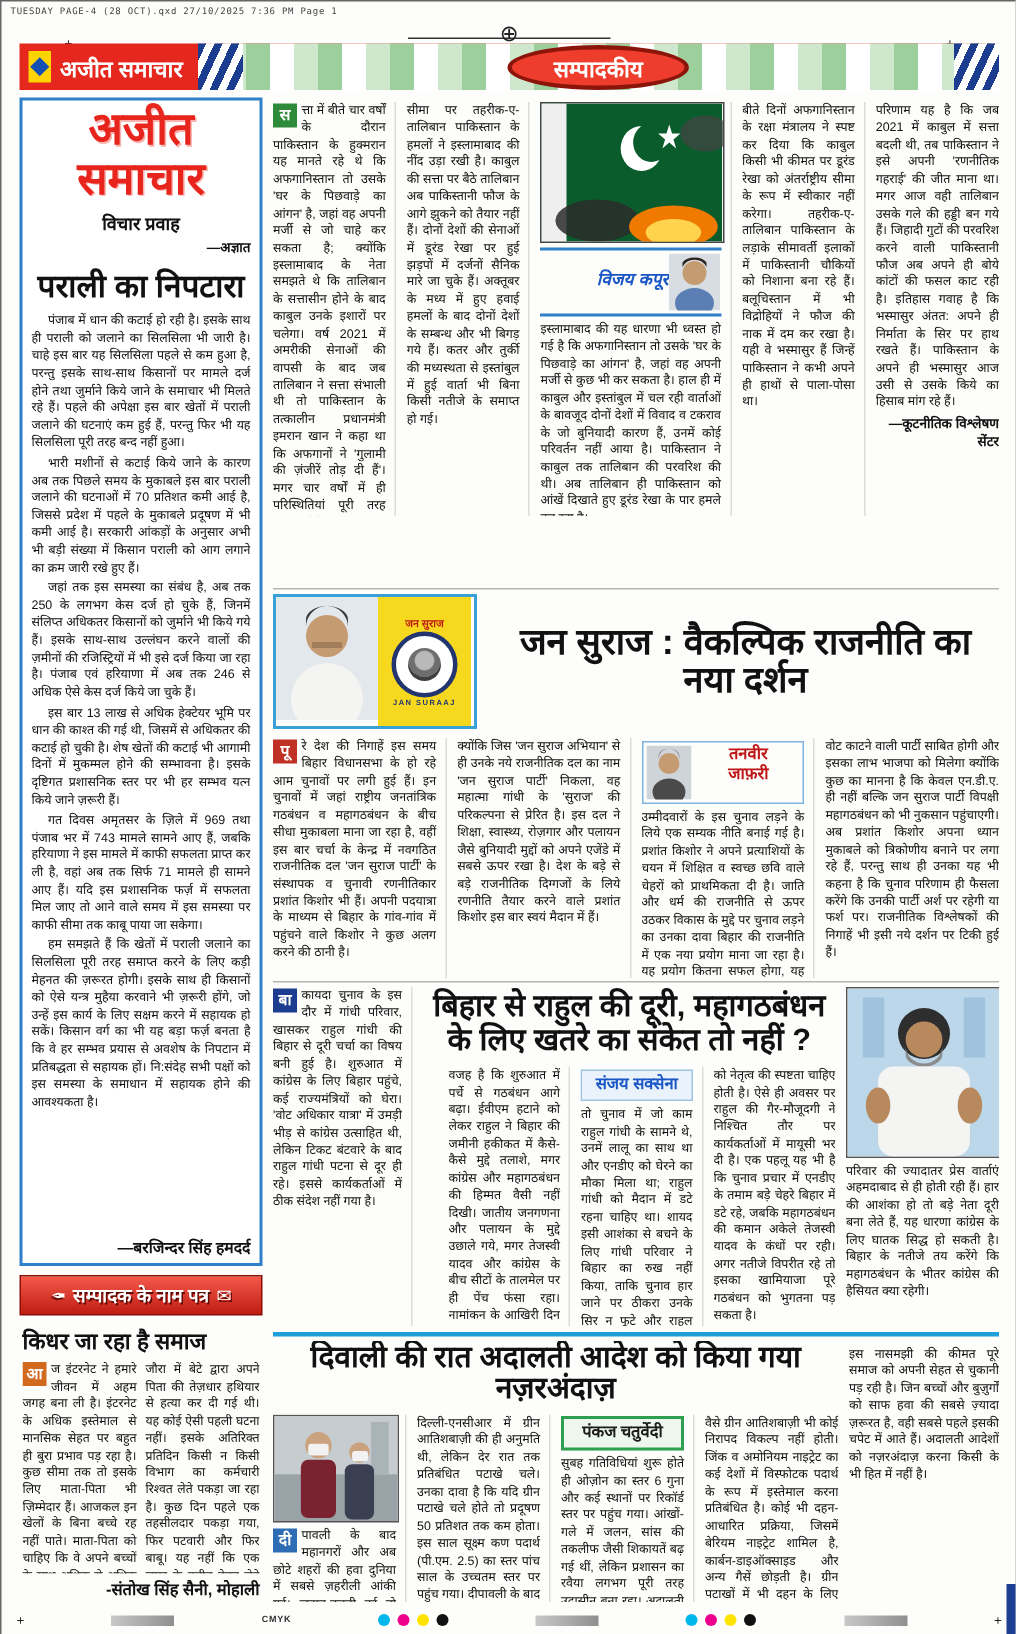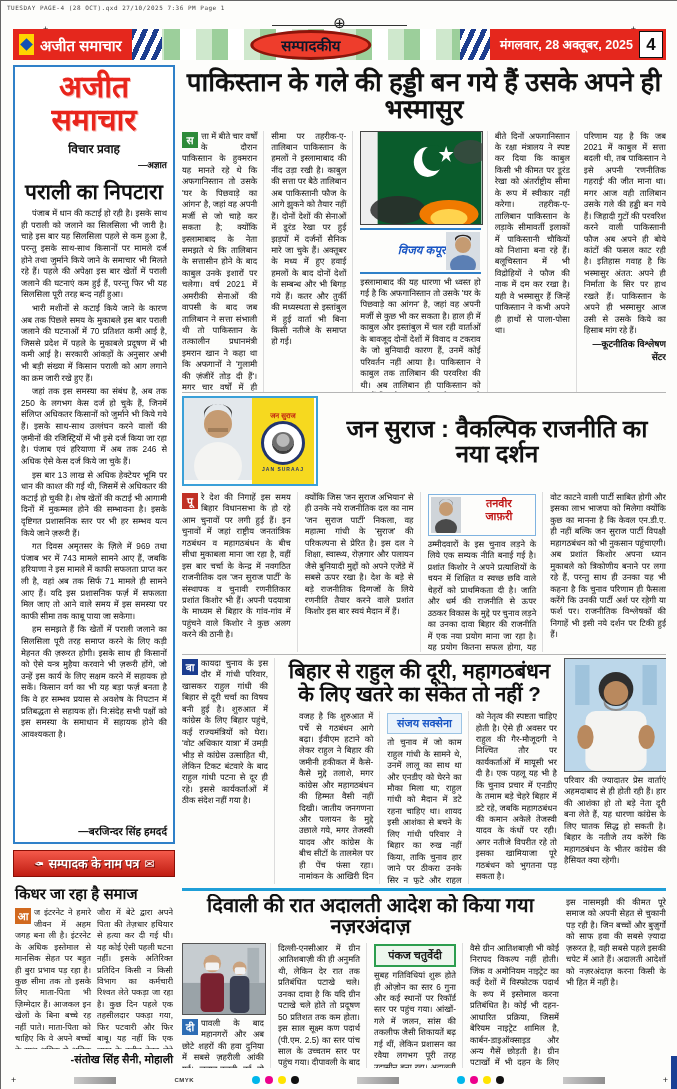--- a/index.html
+++ b/index.html
@@ -22,21 +22,21 @@
   .logo-box{width:15px;height:21px;background:#ffd400;display:flex;align-items:center;justify-content:center;}
   .logo-diamond{width:9px;height:9px;background:#1450b4;transform:rotate(45deg);}
   .brand{color:#fff;font-weight:bold;font-size:15px;white-space:nowrap;}
   .hdr-mid{flex:1;position:relative;
      background:repeating-linear-gradient(90deg,#ffffff 0 16px,#cfe8cd 16px 32px,#9ccf9b 32px 48px);}
   .stripe{position:absolute;top:0;bottom:0;width:30px;
      background:repeating-linear-gradient(115deg,#1c3d8f 0 5px,#ffffff 5px 10px);}
   .stripe.l{left:0}.stripe.r{right:0}
   .oval{position:absolute;left:50%;top:50%;transform:translate(-50%,-50%);
         background:#ee3d2c;border:3px solid #8c150b;border-radius:50%;
-        padding:2px 28px;font-weight:bold;font-size:15px;color:#0f172a;white-space:nowrap;}
+        padding:2px 28px;font-weight:bold;font-size:15px;color:#ffffff;white-space:nowrap;}
   .hdr-right{display:flex;align-items:center;gap:6px;padding:0 3px 0 10px;}
   .date{color:#fff;font-weight:bold;font-size:12.5px;white-space:nowrap;}
   .page-num{background:#fff;border:1px solid #111;width:22px;height:25px;display:flex;
             align-items:center;justify-content:center;font-size:17px;font-weight:bold;color:#111;}
 
   
   .bodywrap{position:absolute;top:64px;left:12px;right:12px;bottom:22px;display:flex;gap:7px;}
   .leftcol{width:162px;flex:none;display:flex;flex-direction:column;}
   .maincol{flex:1;display:flex;flex-direction:column;min-width:0;}
 
@@ -150,24 +150,20 @@
       <span class="logo-box">
           <span class="logo-diamond"></span>
         </span>
       <span class="brand">अजीत समाचार</span>
     </div>
     <div class="hdr-mid">
       <span class="stripe l"></span>
       <span class="stripe r"></span>
       <span class="oval">सम्पादकीय</span>
     </div>
-    <div class="hdr-right">
-      <span class="date">मंगलवार, 28 अक्तूबर, 2025</span>
-      <span class="page-num">4</span>
-    </div>
   </div>
 
   <div class="bodywrap">
 
     <div class="leftcol">
       <div class="blue-box">
         <div class="masthead">अजीत समाचार</div>
         <div class="vp-title">विचार प्रवाह</div>
         <div class="vp-quote">
           <span class="vp-attr">—अज्ञात</span>
@@ -198,21 +194,20 @@
           </div>
           <div class="lc">जौरा में बेटे द्वारा अपने पिता की तेज़धार हथियार से हत्या कर दी गई थी। यह कोई ऐसी पहली घटना नहीं। इसके अतिरिक्त प्रतिदिन किसी न किसी विभाग का कर्मचारी रिश्वत लेते पकड़ा जा रहा है। कुछ दिन पहले एक तहसीलदार पकड़ा गया, फिर पटवारी और फिर बाबू। यह नहीं कि एक लाख के करीब वेतन लेने वाला 400 रुपये दिहाड़ी कमाने वाले से रिश्वत ले रहा है।</div>
         </div>
         <div class="letter-sign">-संतोख सिंह सैनी, मोहाली</div>
       </div>
     </div>
 
     <div class="maincol">
 
       <div class="article a1">
-        <div class="a1-head">पाकिस्तान के गले की हड्डी बन गये हैं उसके अपने ही भस्मासुर</div>
         <div class="a1-cols coltext">
           <div class="gcol">
             <span class="dc green">स</span><span>त्ता में बीते चार वर्षों के दौरान पाकिस्तान के हुक्मरान यह मानते रहे थे कि अफगानिस्तान तो उसके 'घर के पिछवाड़े का आंगन' है, जहां वह अपनी मर्जी से जो चाहे कर सकता है; क्योंकि इस्लामाबाद के नेता समझते थे कि तालिबान के सत्तासीन होने के बाद काबुल उनके इशारों पर चलेगा। वर्ष 2021 में अमरीकी सेनाओं की वापसी के बाद जब तालिबान ने सत्ता संभाली थी तो पाकिस्तान के तत्कालीन प्रधानमंत्री इमरान खान ने कहा था कि अफगानों ने 'गुलामी की ज़ंजीरें तोड़ दी हैं'। मगर चार वर्षों में ही परिस्थितियां पूरी तरह बदल गई हैं।</span>
           </div>
           <div class="gcol">सीमा पर तहरीक-ए-तालिबान पाकिस्तान के हमलों ने इस्लामाबाद की नींद उड़ा रखी है। काबुल की सत्ता पर बैठे तालिबान अब पाकिस्तानी फौज के आगे झुकने को तैयार नहीं हैं। दोनों देशों की सेनाओं में डूरंड रेखा पर हुई झड़पों में दर्जनों सैनिक मारे जा चुके हैं। अक्तूबर के मध्य में हुए हवाई हमलों के बाद दोनों देशों के सम्बन्ध और भी बिगड़ गये हैं। कतर और तुर्की की मध्यस्थता से इस्तांबुल में हुई वार्ता भी बिना किसी नतीजे के समाप्त हो गई।</div>
           <div class="gcol">
             <svg class="a1-img" viewBox="0 0 130 92" preserveAspectRatio="none">
               <rect width="130" height="92" fill="#0a5c2c"></rect>
               <rect width="18" height="92" fill="#efefef"></rect>
               <circle cx="72" cy="30" r="15" fill="#fff"></circle>

